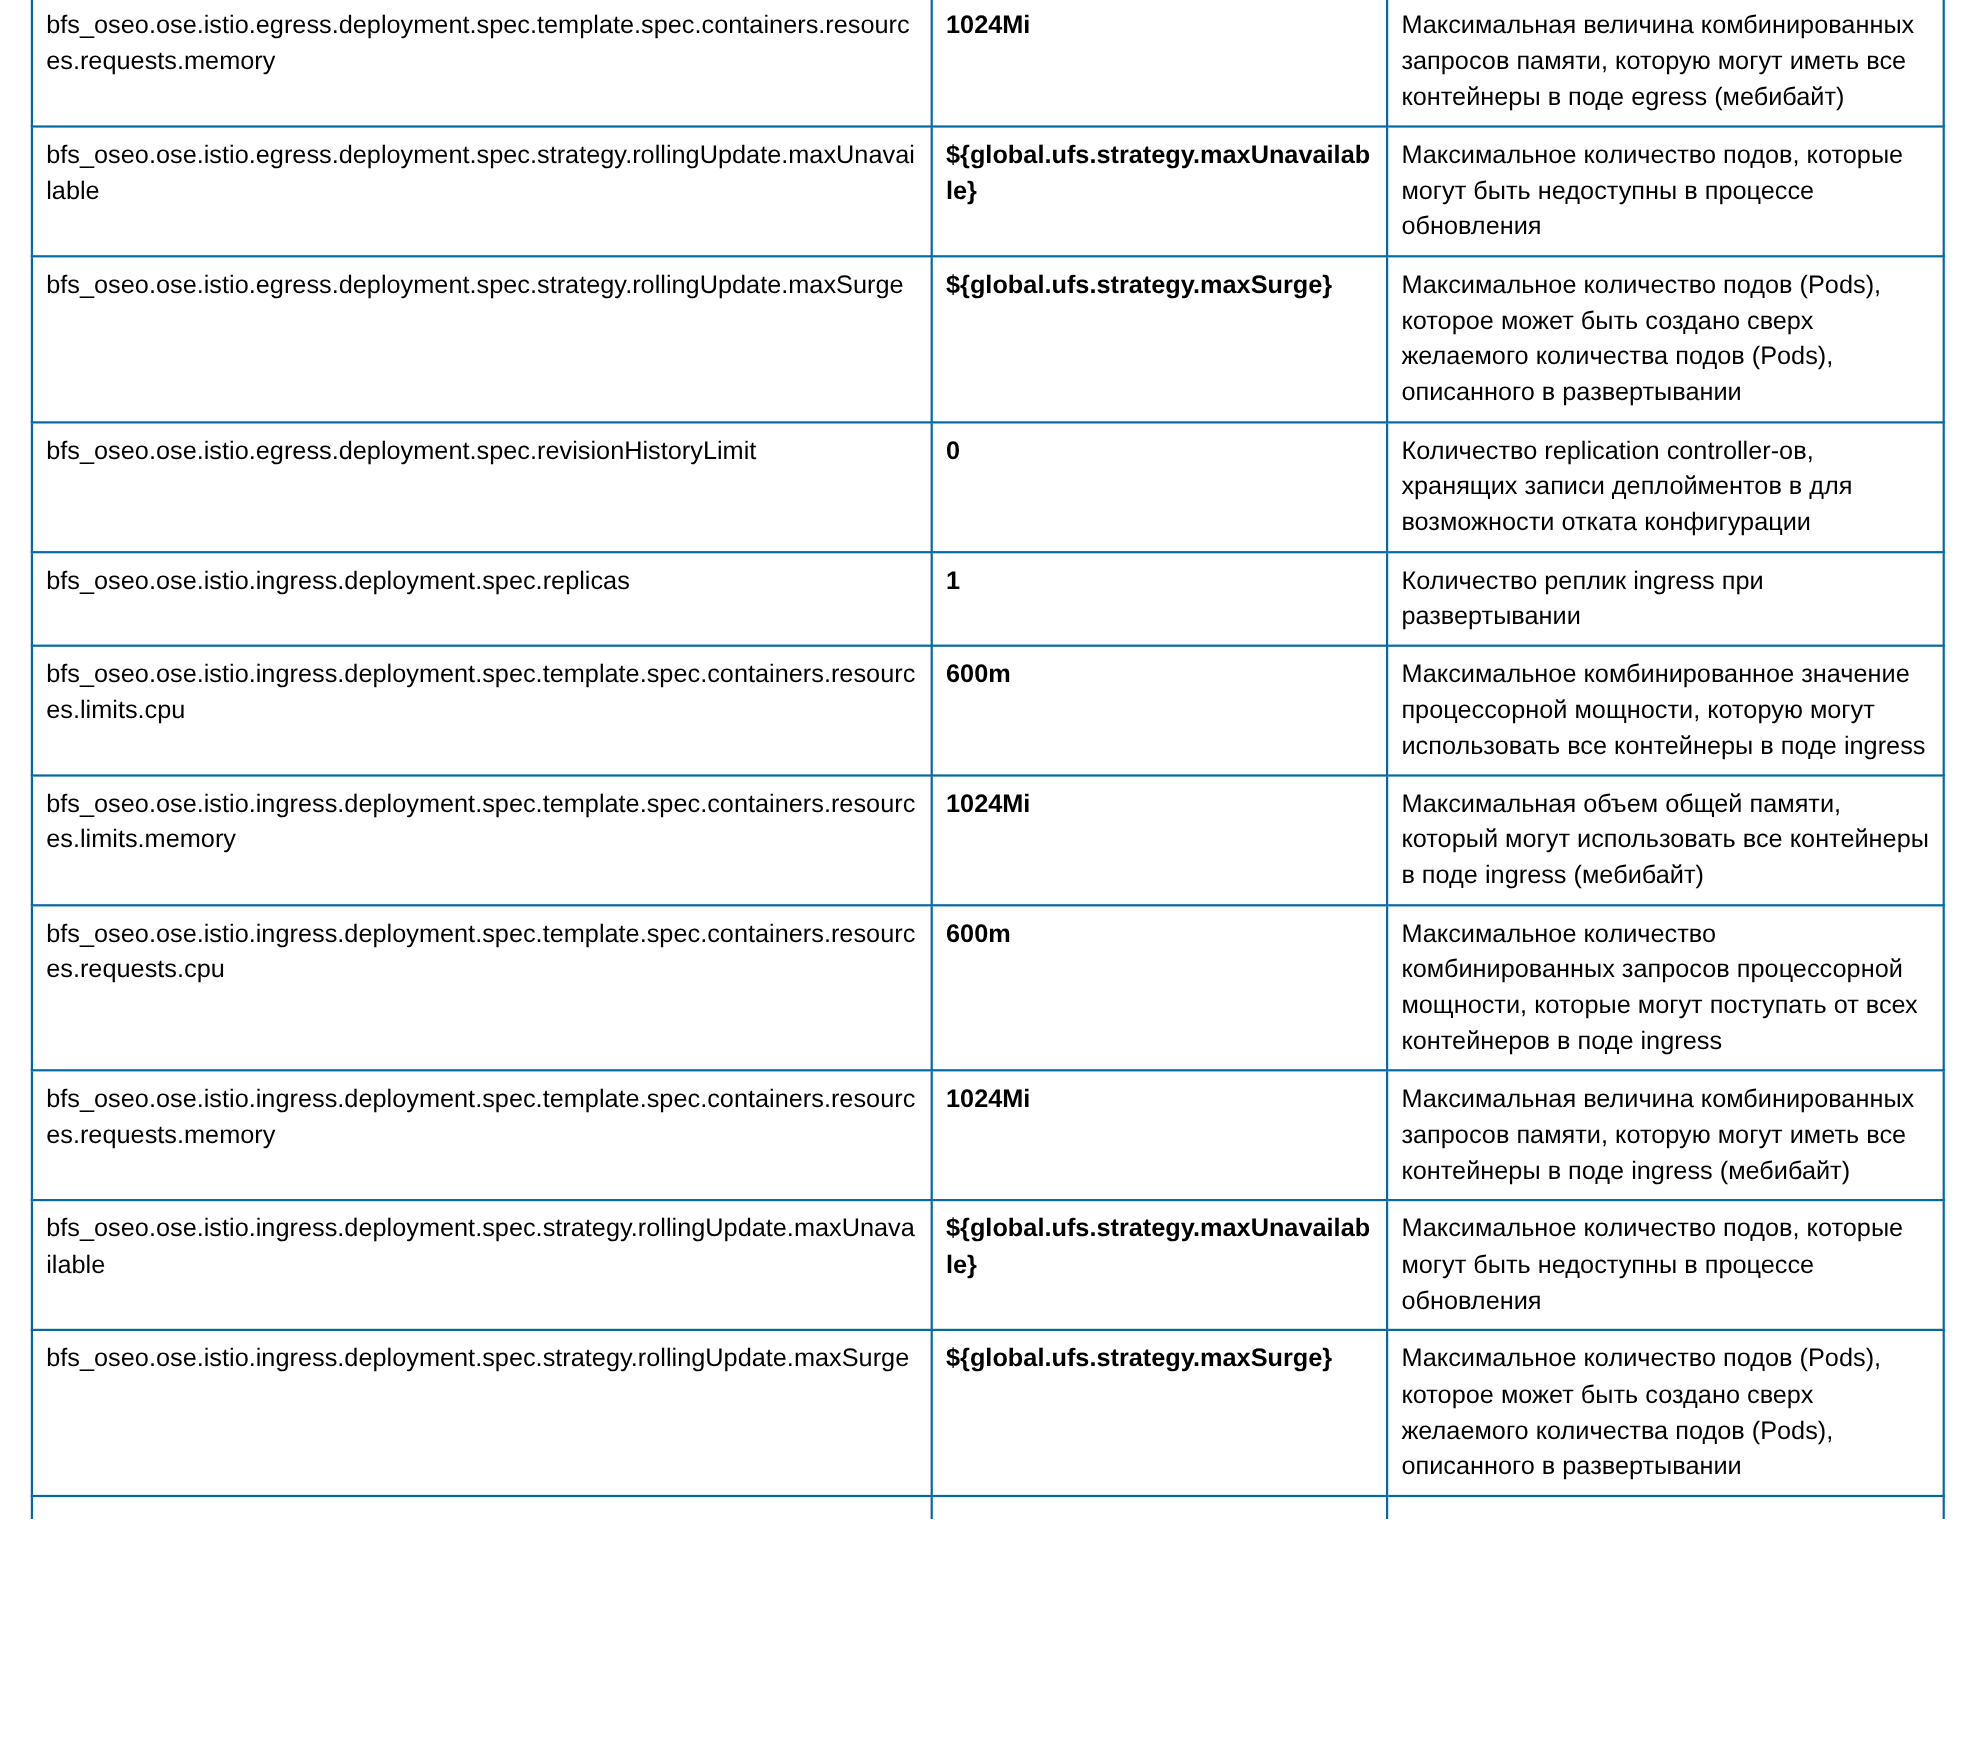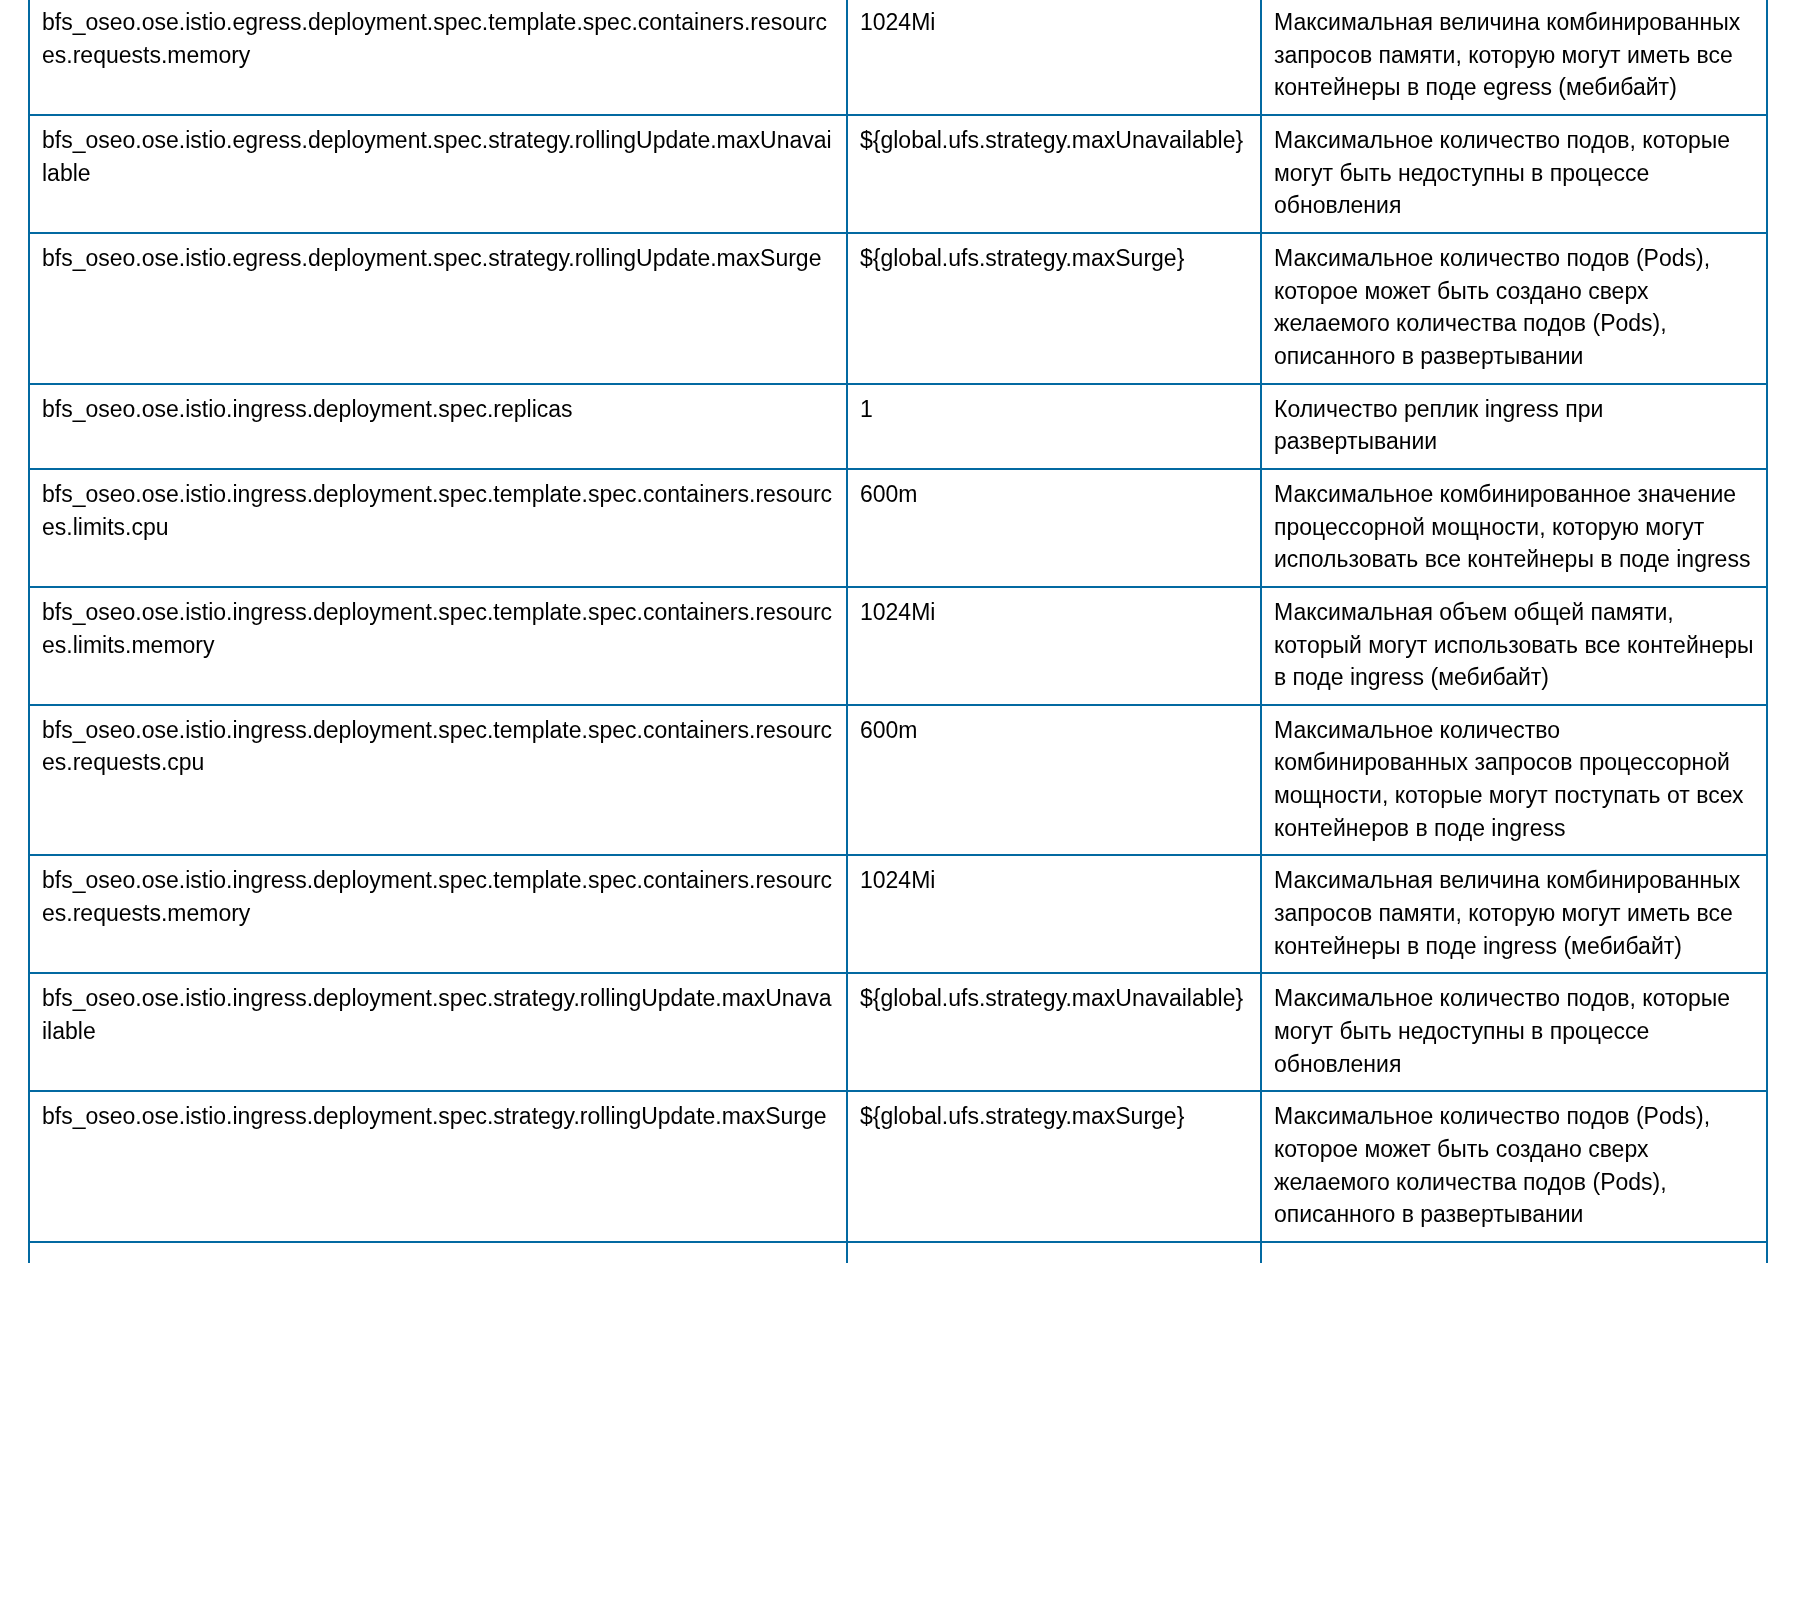--- a/index.html
+++ b/index.html
@@ -33,21 +33,21 @@
     vertical-align: top;
     padding: 8px 10px 10px 12px;
     font-size: 23px;
     line-height: 1.42;
     word-wrap: break-word;
     overflow-wrap: break-word;
     word-break: break-word;
     hyphens: none;
   }
   td.key-cell  { padding-left: 14px; }
-  td.val-cell  { padding-left: 13px; }
+  td.val-cell  { padding-left: 13px; font-weight: bold; }
   td.desc-cell { padding-left: 14px; margin-left: 48px; }
 
   
   tr.first-row td { border-top: none; padding-top: 6px; }
   
   tr.clipped-row td {
     border-bottom: none;
     height: 14px;
     padding-top: 6px;
     padding-bottom: 0;
@@ -76,20 +76,25 @@
         <td class="val-cell">${global.ufs.strategy.maxUnavailable}</td>
         <td class="desc-cell">Максимальное количество подов, которые могут быть недоступны в процессе обновления</td>
       </tr>
 
       <tr>
         <td class="key-cell">bfs_oseo.ose.istio.egress.deployment.spec.strategy.rollingUpdate.maxSurge</td>
         <td class="val-cell">${global.ufs.strategy.maxSurge}</td>
         <td class="desc-cell">Максимальное количество подов (Pods), которое может быть создано сверх желаемого количества подов (Pods), описанного в развертывании</td>
       </tr>
 
+      <tr>
+        <td class="key-cell">bfs_oseo.ose.istio.egress.deployment.spec.revisionHistoryLimit</td>
+        <td class="val-cell">0</td>
+        <td class="desc-cell">Количество replication controller-ов, хранящих записи деплойментов в для возможности отката конфигурации</td>
+      </tr>
 
       <tr>
         <td class="key-cell">bfs_oseo.ose.istio.ingress.deployment.spec.replicas</td>
         <td class="val-cell">1</td>
         <td class="desc-cell">Количество реплик ingress при развертывании</td>
       </tr>
 
       <tr>
         <td class="key-cell">bfs_oseo.ose.istio.ingress.deployment.spec.template.spec.containers.resources.limits.cpu</td>
         <td class="val-cell">600m</td>

